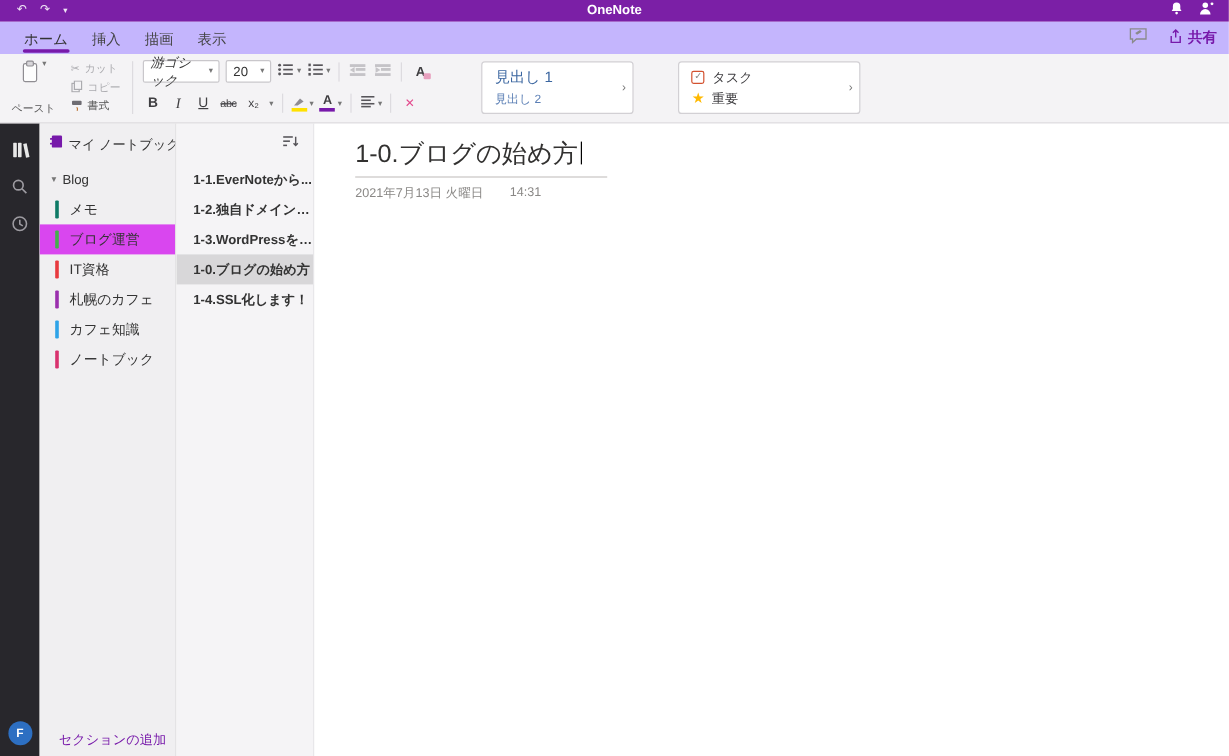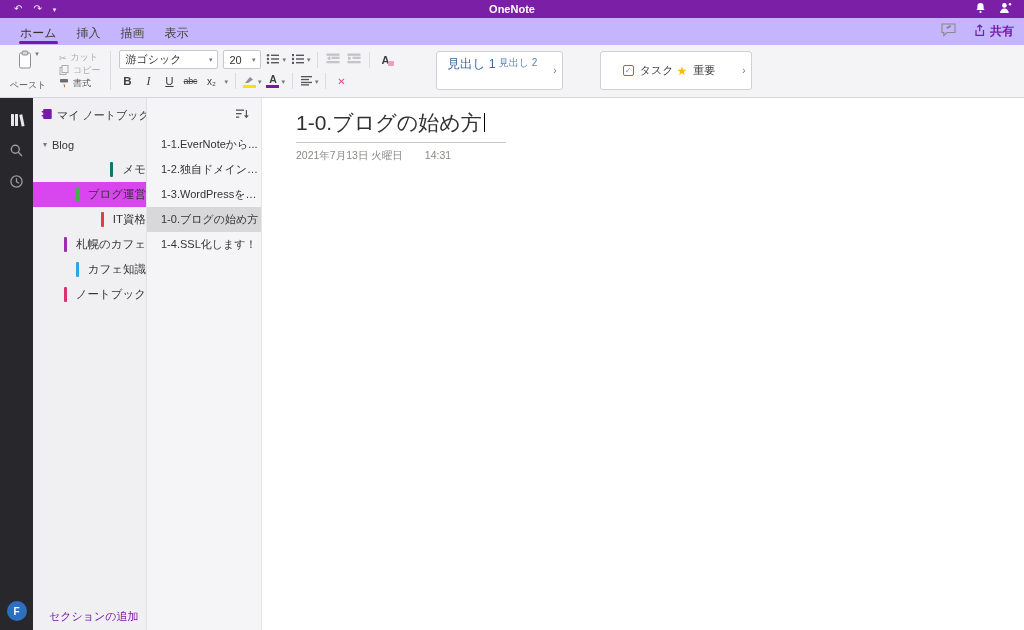--- a/index.html
+++ b/index.html
@@ -36,68 +36,68 @@
   .stack { justify-content: space-between; align-items: flex-start; padding: 3px 2px; }
   .srow { display: flex; align-items: center; gap: 4px; font-size: 9px; color: #555; }
   .srow.disabled { color: #ababaf; }
   .sicon { font-size: 9px; color: #ababaf; }
   .vdiv { width: 1px; background: #dddbdf; margin: 3px 1px; }
   .vdiv-s { width: 1px; height: 16px; background: #dddbdf; margin: 0 2px; }
 
   .fontgroup { display: flex; flex-direction: column; justify-content: space-between; padding: 2px 0 3px; }
   .frow { display: flex; align-items: center; gap: 5px; }
   .combo { display: inline-flex; align-items: center; justify-content: space-between; background: #fff; border: 1px solid #c9c7cb; border-radius: 2px; height: 19px; padding: 0 5px; font-size: 11px; color: #333; gap: 4px; }
-  .combo.font-name { width: 99px; }
+  .combo.font-name { width: 64px; font-style: italic; }
   .combo.font-size { width: 38px; }
   .rbtn { height: 18px; min-width: 16px; display: inline-flex; align-items: center; justify-content: center; gap: 2px; font-size: 11.5px; color: #3f3e41; cursor: default; }
   .rbtn.disabled svg * { stroke: #c5c3c7 !important; fill: #c5c3c7 !important; }
   .fmt-b { font-weight: 700; }
   .fmt-i { font-style: italic; font-family: "Liberation Serif", serif; font-size: 12px; }
   .fmt-u { text-decoration: underline; }
   .fmt-s { text-decoration: line-through; font-size: 9px; letter-spacing: -0.3px; }
   .fmt-sub { font-size: 10px; }
   .fc-icon { display: flex; flex-direction: column; align-items: center; line-height: 1; }
   .fc-icon .letter { font-size: 10.5px; font-weight: 600; color: #3f3e41; }
   .color-bar { width: 13px; height: 3px; margin-top: 1px; }
   .clear-x { color: #e3488c; font-size: 10px; }
   .clearfmt { position: relative; font-size: 11px; font-weight: 600; color: #3f3e41; }
   .clearfmt .eraser { position: absolute; right: -5px; bottom: 0; width: 6px; height: 5px; background: #e8a0be; border-radius: 1px; }
 
   .gallery { background: #fff; border: 1px solid #d2d0d4; border-radius: 3px; display: flex; align-items: stretch; margin: 3px 0; }
   .gallery.styles { width: 127px; margin-left: 36px; }
   .gallery.tags { width: 152px; margin-left: 30px; }
-  .gal-body { padding: 4px 10px; display: flex; flex-direction: row; justify-content: center; gap: 3px; flex: 1; overflow: hidden; }
+  .gal-body { padding: 4px 10px; display: flex; flex-direction: column; justify-content: center; gap: 3px; flex: 1; overflow: hidden; }
   .gal-chev { width: 15px; display: flex; align-items: center; justify-content: center; color: #777; font-size: 10px; }
   .style-h1 { font-size: 12.5px; color: #3b66a0; white-space: nowrap; }
   .style-h2 { font-size: 10px; color: #5b7fb5; white-space: nowrap; }
   .tag-row { display: flex; align-items: center; gap: 6px; font-size: 11px; color: #3f3e41; white-space: nowrap; }
   .checkbox { width: 11px; height: 11px; border: 1px solid #d35230; border-radius: 2px; background: #fff; display: inline-flex; align-items: center; justify-content: center; }
   .checkbox .chk { font-size: 8px; color: #8a8886; line-height: 1; }
   .star { font-size: 12px; line-height: 1; }
 
   
   .body { flex: 1; display: flex; min-height: 0; }
   .rail { flex: 0 0 33px; background: #28272c; display: flex; flex-direction: column; align-items: center; padding-top: 6px; }
   .rail-icon { width: 33px; height: 31px; display: flex; align-items: center; justify-content: center; cursor: default; }
   .rail-spacer { flex: 1; }
   .avatar { width: 20px; height: 20px; border-radius: 50%; color: #fff; font-size: 10px; font-weight: bold; display: flex; align-items: center; justify-content: center; margin-bottom: 9px; cursor: default; }
 
   .sections { flex: 0 0 114px; background: #f0eff1; border-right: 1px solid #e1e0e2; display: flex; flex-direction: column; overflow: hidden; }
   .panel-header { flex: 0 0 34px; display: flex; align-items: center; padding: 0 8px; gap: 4px; overflow: hidden; }
   .nb-title { font-size: 11px; color: #333; white-space: nowrap; }
   .group-row { height: 25px; display: flex; align-items: center; gap: 5px; padding-left: 10px; font-size: 11px; color: #333; cursor: default; }
   .group-row .chev { font-size: 8px; }
-  .sec-row { height: 25px; display: flex; align-items: center; padding-left: 13px; gap: 9px; font-size: 11.5px; color: #333; white-space: nowrap; overflow: hidden; cursor: default; justify-content: flex-end; }
+  .sec-row { height: 25px; display: flex; align-items: center; padding-left: 13px; gap: 9px; font-size: 11.5px; color: #333; white-space: nowrap; overflow: hidden; cursor: default; }
   .sec-row.selected { background: #d946ef; }
   .sec-bar { flex: 0 0 3px; width: 3px; height: 15px; border-radius: 1px; }
   .panel-footer { margin-top: auto; flex: 0 0 28px; display: flex; align-items: center; padding-left: 16px; font-size: 11px; color: #7719aa; white-space: nowrap; cursor: default; }
 
   .pages { flex: 0 0 115px; background: #f5f4f6; border-right: 1px solid #e5e4e6; display: flex; flex-direction: column; overflow: hidden; }
   .pages .panel-header { justify-content: flex-end; padding-right: 12px; }
-  .page-row { height: 25px; display: flex; align-items: center; padding: 0 4px 0 14px; font-size: 11px; color: #333; white-space: nowrap; overflow: hidden; cursor: default; }
+  .page-row { height: 25px; display: flex; align-items: center; padding: 0 4px 0 14px; font-size: 11px; color: #333; white-space: nowrap; overflow: hidden; cursor: default; font-weight: bold; }
   .page-row.selected { background: #d8d7d9; }
 
   .canvas { flex: 1; background: #fff; padding: 11px 0 0 34px; }
   .page-title-wrap { display: inline-block; min-width: 210px; border-bottom: 1px solid #c8c6c4; padding-bottom: 5px; }
   .page-title { font-size: 21px; font-weight: 400; color: #323130; }
   .caret { display: inline-block; width: 1px; height: 19px; background: #000; vertical-align: -2px; margin-left: 2px; }
   .meta { margin-top: 6px; display: flex; gap: 22px; font-size: 10.5px; color: #8a8886; }
 </style>
 </head>
 <body>

